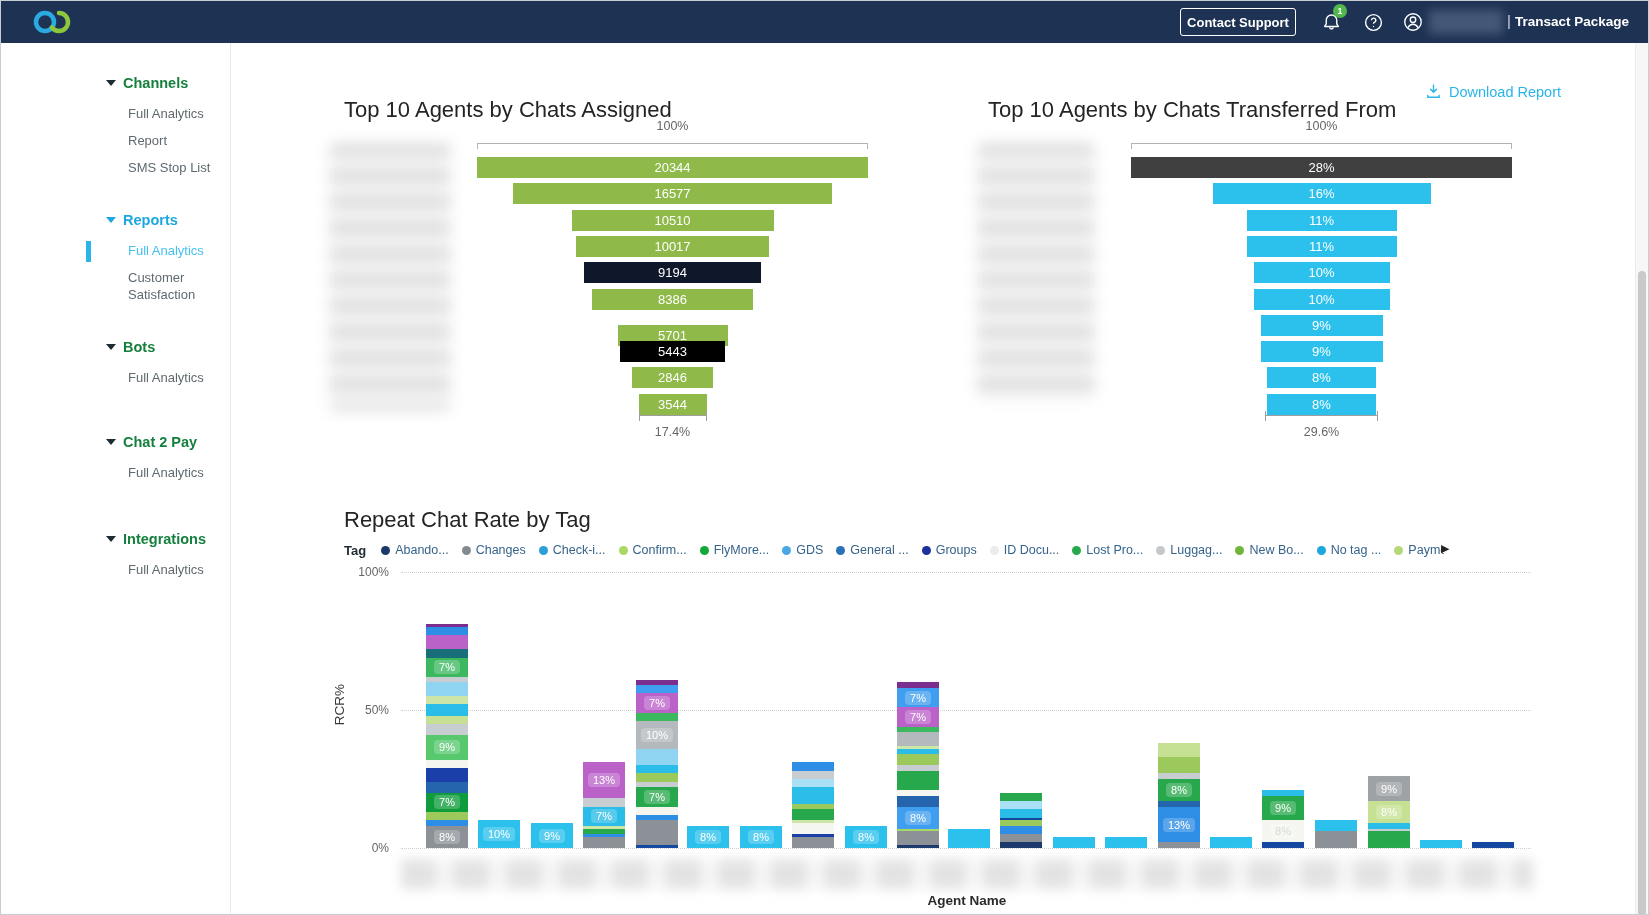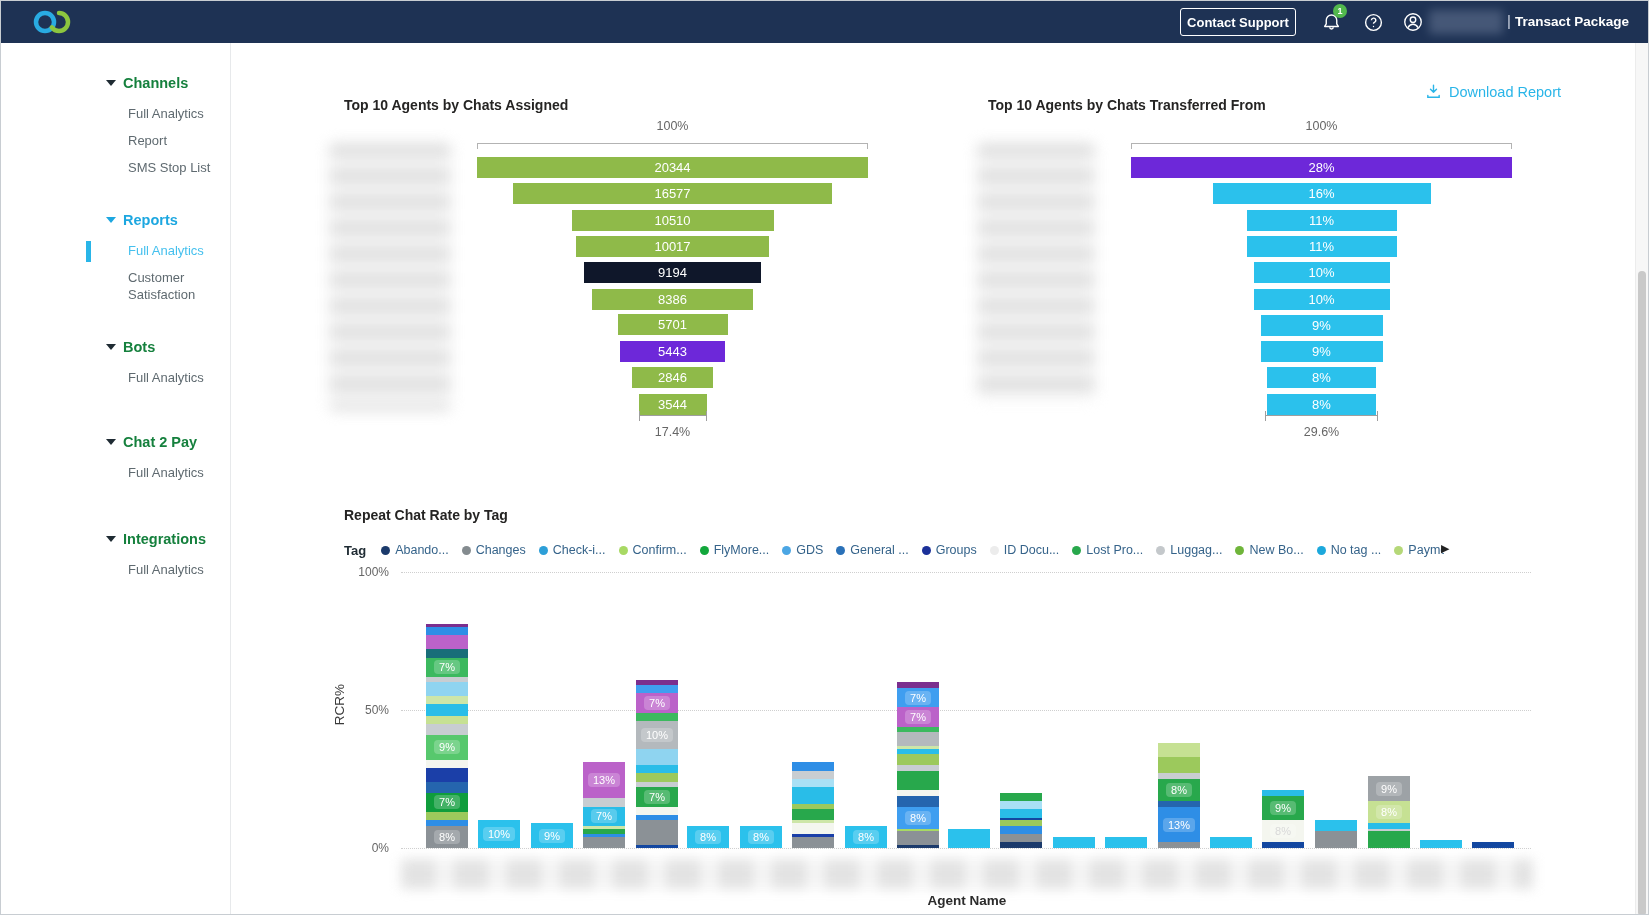--- a/index.html
+++ b/index.html
@@ -33,21 +33,21 @@
   .side-head { position:relative; padding-left:20px; font-size:14.5px; font-weight:700; color:#15803d; height:20px; cursor:pointer; white-space:nowrap; }
   .side-head.blue { color:#1da7e0; }
   .caret { display:inline-block; width:0; height:0; border-left:5px solid transparent; border-right:5px solid transparent;
            border-top:6px solid #1f2b33; margin-right:7px; vertical-align:2px; }
   .side-head.blue .caret { border-top-color:#1da7e0; }
   .side-item { position:relative; padding-left:42px; padding-right:6px; font-size:13px; color:#5f6a70; margin-top:10px; line-height:17px; cursor:pointer; }
   .side-item.active { color:#45c0ee; }
   .active-bar { position:absolute; left:0; top:-1px; width:5px; height:21px; background:#29b5e8; }
 
   
-  .chart-title { position:absolute; font-size:14px; font-weight:700; color:#252423; }
+  .chart-title { position:absolute; font-size:22px; font-weight:400; color:#252423; }
   .dl { position:absolute; left:1424px; top:82px; display:flex; align-items:center; gap:7px; color:#29b5e8; font-size:14.5px; cursor:pointer; }
   .axis-top-label, .axis-bot-label { position:absolute; text-align:center; font-size:12.5px; color:#666; }
   .axis-line { position:absolute; height:1px; background:#b3b3b3; }
   .axis-line .tk { position:absolute; width:1px; height:6px; background:#b3b3b3; top:0; }
   .fbar { position:absolute; height:21px; display:flex; align-items:center; justify-content:center; color:#fff; font-size:13px; cursor:pointer; }
   .bracket { position:absolute; height:10px; border-left:1px solid #9e9e9e; border-right:1px solid #9e9e9e; }
   .bracket i { position:absolute; left:0; right:0; top:4px; height:1px; background:#9e9e9e; display:block; }
   .blur-blob { position:absolute; filter:blur(7px); border-radius:6px;
                background:repeating-linear-gradient(180deg,#d9d9d9 0 14px,#f6f6f6 14px 26px); opacity:.85; }
 
@@ -142,35 +142,35 @@
       <div class="axis-line" style="left: 476px; width: 391px; top: 142px;">
         <span class="tk" style="left: 0px;"></span>
         <span class="tk" style="left: 390px;"></span>
       </div>
       <div class="fbar" style="background: rgb(143, 186, 73); width: 391px; left: 476px; top: 156px;">20344</div>
       <div class="fbar" style="background: rgb(143, 186, 73); width: 319px; left: 512px; top: 182.3px;">16577</div>
       <div class="fbar" style="background: rgb(143, 186, 73); width: 202px; left: 570.5px; top: 208.6px;">10510</div>
       <div class="fbar" style="background: rgb(143, 186, 73); width: 193px; left: 575px; top: 234.9px;">10017</div>
       <div class="fbar" style="background: #0f172a; width: 177px; left: 583px; top: 261.2px;">9194</div>
       <div class="fbar" style="background: rgb(143, 186, 73); width: 161px; left: 591px; top: 287.5px;">8386</div>
-      <div class="fbar" style="background: rgb(143, 186, 73); width: 110px; left: 616.5px; top: 313px;">5701</div>
-      <div class="fbar" style="background: #6d28d9; width: 105px; left: 619px; top: 340.1px;">5443</div>
+      <div class="fbar" style="background: rgb(143, 186, 73); width: 110px; left: 616.5px; top: 324px;">5701</div>
+      <div class="fbar" style="background: #000000; width: 105px; left: 619px; top: 340.1px;">5443</div>
       <div class="fbar" style="background: rgb(143, 186, 73); width: 81px; left: 631px; top: 366.4px;">2846</div>
       <div class="fbar" style="background: rgb(143, 186, 73); width: 68px; left: 637.5px; top: 392.7px;">3544</div>
       <div class="bracket" style="width: 68px; left: 637.5px; top: 410px;">
         <i></i>
       </div>
       <div class="axis-bot-label" style="left: 476px; width: 391px; top: 424px;">17.4%</div>
       <div class="chart-title" style="left: 987px; top: 96px;">Top 10 Agents by Chats Transferred From</div>
       <div class="axis-top-label" style="left: 1130px; width: 381px; top: 118px;">100%</div>
       <div class="axis-line" style="left: 1130px; width: 381px; top: 142px;">
         <span class="tk" style="left: 0px;"></span>
         <span class="tk" style="left: 380px;"></span>
       </div>
-      <div class="fbar" style="background: #6d28d9; width: 381px; left: 1130px; top: 156px;">28%</div>
+      <div class="fbar" style="background: #404040; width: 381px; left: 1130px; top: 156px;">28%</div>
       <div class="fbar" style="background: rgb(43, 193, 236); width: 218px; left: 1211.5px; top: 182.3px;">16%</div>
       <div class="fbar" style="background: rgb(43, 193, 236); width: 150px; left: 1245.5px; top: 208.6px;">11%</div>
       <div class="fbar" style="background: rgb(43, 193, 236); width: 150px; left: 1245.5px; top: 234.9px;">11%</div>
       <div class="fbar" style="background: rgb(43, 193, 236); width: 136px; left: 1252.5px; top: 261.2px;">10%</div>
       <div class="fbar" style="background: rgb(43, 193, 236); width: 136px; left: 1252.5px; top: 287.5px;">10%</div>
       <div class="fbar" style="background: rgb(43, 193, 236); width: 122px; left: 1259.5px; top: 313.8px;">9%</div>
       <div class="fbar" style="background: rgb(43, 193, 236); width: 122px; left: 1259.5px; top: 340.1px;">9%</div>
       <div class="fbar" style="background: rgb(43, 193, 236); width: 109px; left: 1266px; top: 366.4px;">8%</div>
       <div class="fbar" style="background: rgb(43, 193, 236); width: 109px; left: 1266px; top: 392.7px;">8%</div>
       <div class="bracket" style="width: 113px; left: 1264px; top: 410px;">

